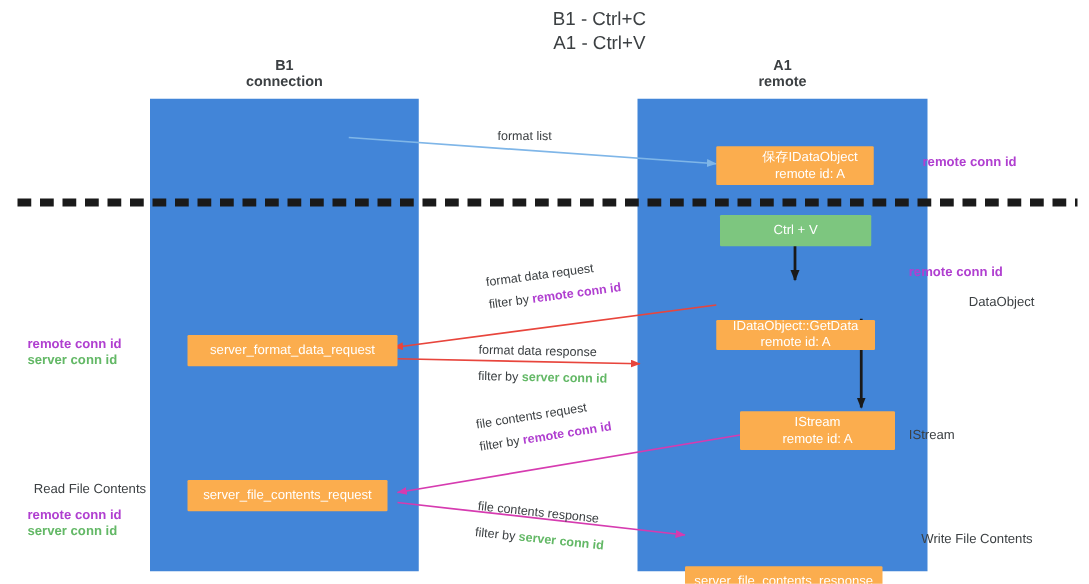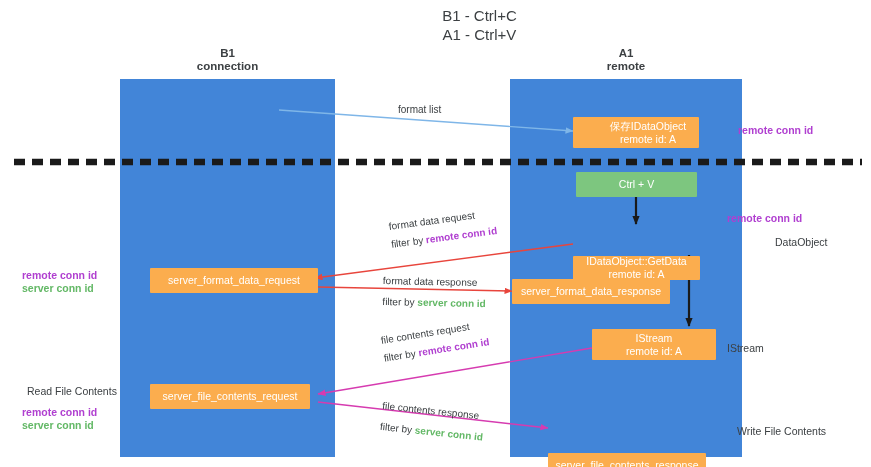--- a/index.html
+++ b/index.html
@@ -107,21 +107,20 @@
   <div class="node orange" style="left:573px;top:117px;width:126px;height:31px;padding-left:24px;">保存IDataObject
 remote id: A</div>
 
   <div class="node green" style="left:576px;top:172px;width:121px;height:25px;">Ctrl + V</div>
 
   <div class="node orange" style="left:573px;top:228px;width:127px;height:24px;margin-top:28px;">IDataObject::GetData
 remote id: A</div>
 
   <div class="node orange" style="left:150px;top:268px;width:168px;height:25px;">server_format_data_request</div>
 
-  <div class="node orange" style="left:512px;top:279px;width:158px;height:25px;">server_format_data_response</div>
 
   <div class="node orange" style="left:592px;top:329px;width:124px;height:31px;">IStream
 remote id: A</div>
 
   <div class="node orange" style="left:150px;top:384px;width:160px;height:25px;">server_file_contents_request</div>
 
   <div class="node orange" style="left:548px;top:417px;width:158px;height:25px;margin-top:36px;">server_file_contents_response</div>
 
   <div class="lbl" style="left:398px;top:103px;">format list</div>
 

